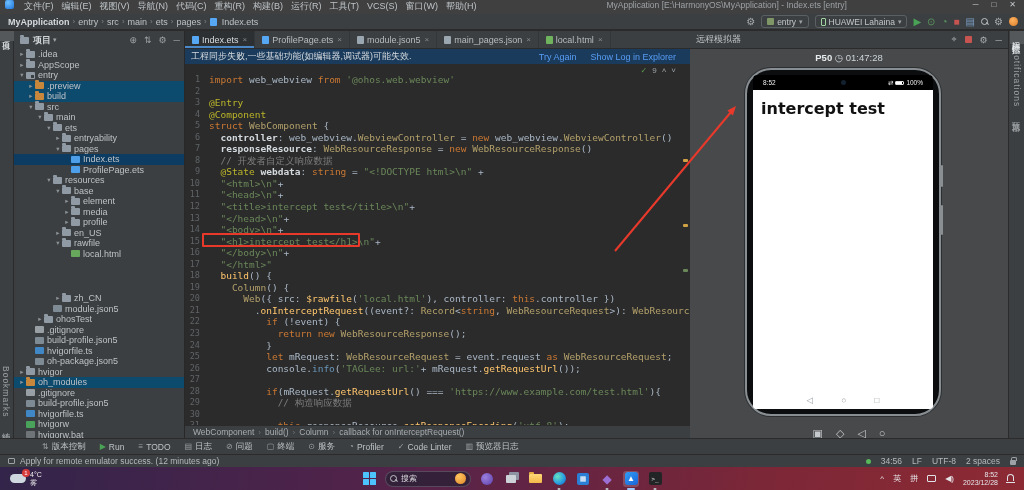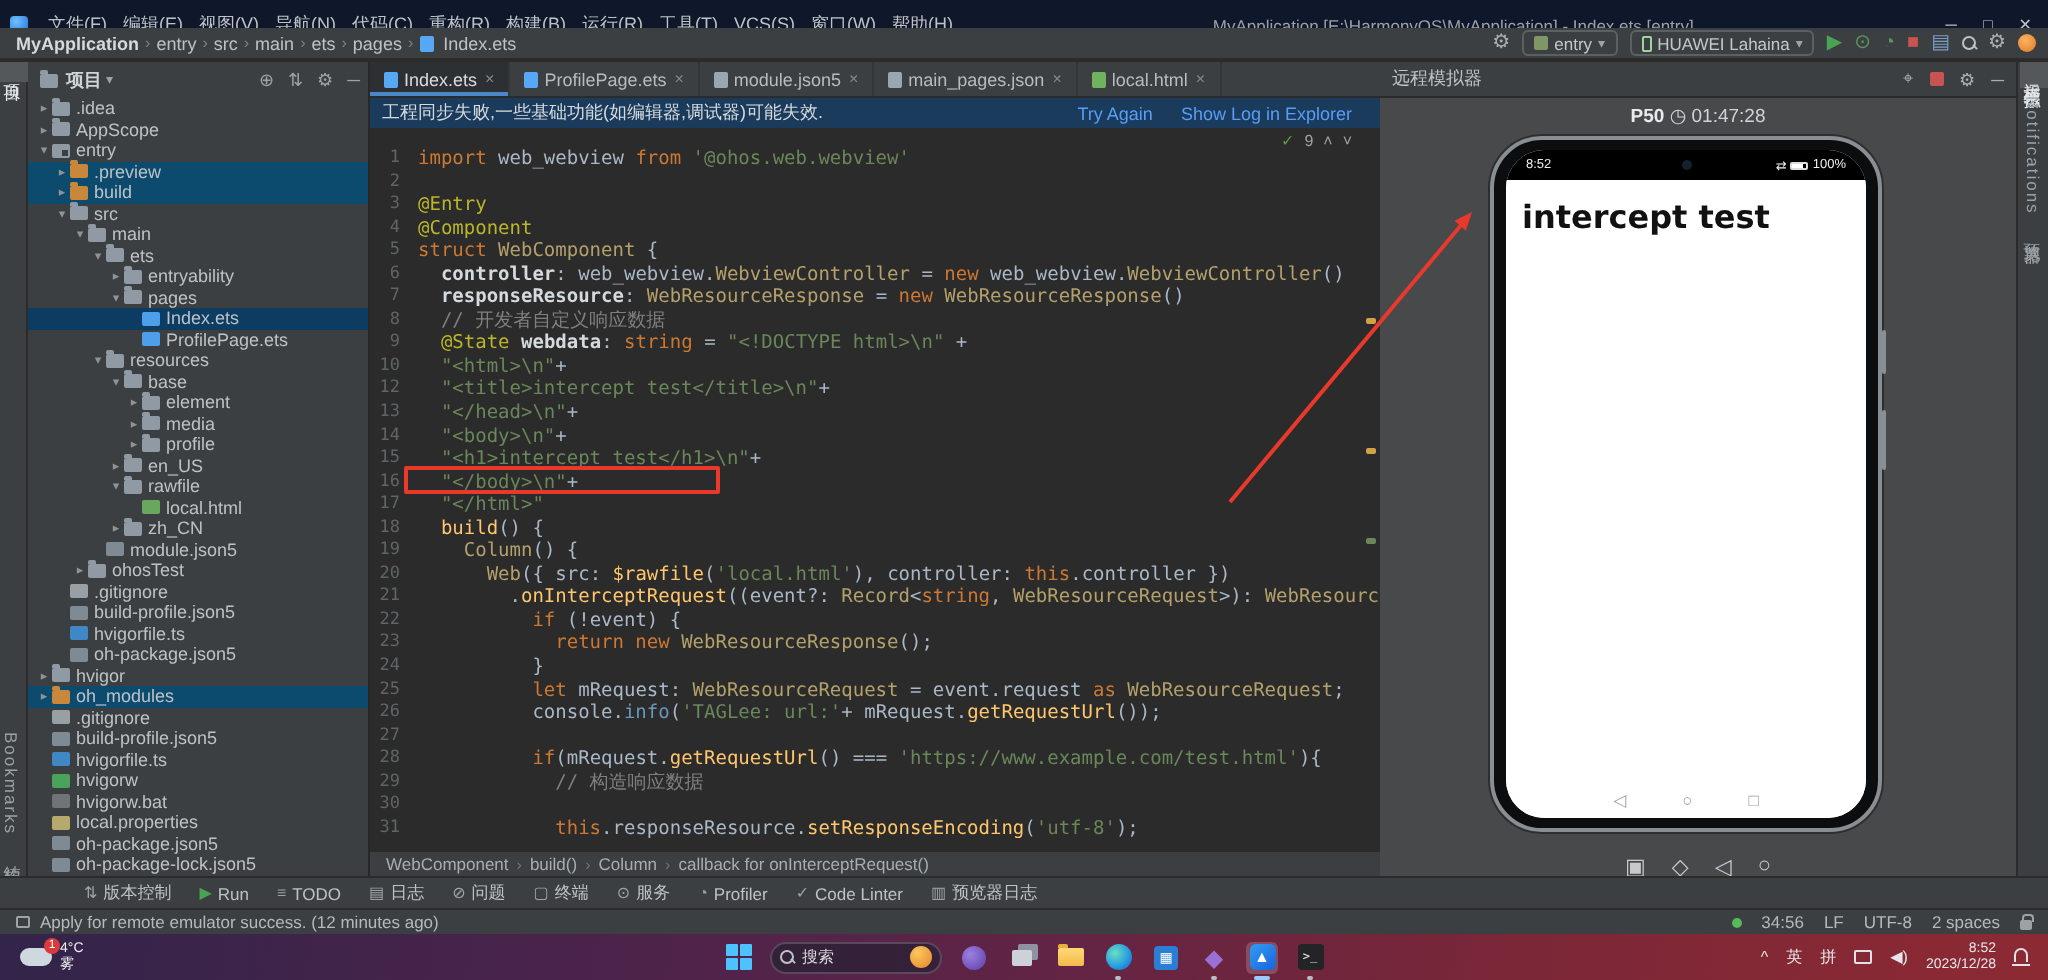--- a/index.html
+++ b/index.html
@@ -1,19 +1,19 @@
 <!DOCTYPE html>
 <html><head>
 <meta charset="utf-8">
 <style>
 *{margin:0;padding:0;box-sizing:border-box}
 html,body{background:#1e1f22}
 #root{position:relative;width:1024px;height:490px;overflow:hidden;font-family:"Liberation Sans",sans-serif;background:#2b2b2b;color:#bdc2c6;-webkit-font-smoothing:antialiased}
 
-.titlebar{position:absolute;left:0;top:0;width:1024px;height:26px;background:#0f172a;border-bottom:1px solid #2b2b2b;display:flex;align-items:center;font-size:9px;color:#bdc3c7}
+.titlebar{position:absolute;left:0;top:0;width:1024px;height:26px;background:#404040;border-bottom:1px solid #2b2b2b;display:flex;font-size:9px;color:#bdc3c7}
 .logo{width:9px;height:9px;border-radius:2px;background:radial-gradient(circle at 35% 30%,#6fc1ff,#1d71d8);margin:0 6px 0 5px;flex:0 0 auto}
 .menu-item{padding:0 4px;white-space:nowrap}
 .win-title{flex:1;text-align:center;color:#9da2a6;font-size:8.5px;white-space:nowrap;overflow:hidden;text-overflow:ellipsis}
 .win-ctrls{display:flex;gap:13px;margin-right:8px;color:#c2c7ca;font-size:8px}
 
 .navbar{position:absolute;left:0;top:14px;width:1024px;height:16px;background:#3c3f41;border-bottom:1px solid #2b2b2b;display:flex;align-items:center;font-size:9px}
 .crumbs{display:flex;align-items:center;margin-left:8px;gap:3px;white-space:nowrap}
 .crumb{color:#bdc2c6}.crumb.bold{font-weight:bold;color:#d5dade}
 .crumb-sep{color:#7d8286;font-size:8px}
 .file-chip{width:7px;height:8px;background:#56a8f5;border-radius:1px;margin-right:2px}
@@ -80,21 +80,21 @@
 
 .emul{width:318px;background:#47494b;display:flex;flex-direction:column}
 .em-head{height:18px;background:#3c3f41;border-bottom:1px solid #2b2b2b;display:flex;align-items:center;font-size:9px;color:#bdc2c6;padding:0 6px;flex:0 0 auto}
 .em-head .ico{margin-left:auto;display:flex;gap:8px;align-items:center;font-size:9px;color:#a9aeb2}
 .em-head .stop-sq{width:7px;height:7px;background:#c75450;border-radius:1px}
 .em-body{flex:1;position:relative}
 .em-label{position:absolute;left:0;top:3px;width:100%;text-align:center;font-size:9.5px;color:#e8ebed;font-weight:bold}
 .em-label .clk{font-weight:normal;color:#cfd4d8}
 .phone{position:absolute;left:55px;top:19px;width:196px;height:348px;background:#0c0d0e;border-radius:26px;border:2px solid #898e92;padding:5px 6px;box-shadow:0 0 0 1px #2c2f31}
 .pbtn{position:absolute;right:-4px;width:2px;background:#8a8f93;border-radius:1px}
-.screen{width:100%;height:100%;border-radius:19px;background:#fff;overflow:hidden;display:flex;flex-direction:column}
+.screen{width:100%;height:100%;border-radius:4px;background:#fff;overflow:hidden;display:flex;flex-direction:column}
 .p-status{height:15px;background:#000;color:#eee;font-size:6.5px;display:flex;align-items:center;padding:0 10px;position:relative;flex:0 0 auto}
 .p-status .cam{position:absolute;left:50%;top:5px;width:5px;height:5px;margin-left:-2px;border-radius:50%;background:#13202e}
 .p-status .right{margin-left:auto;display:flex;align-items:center;gap:2px}
 .batt{width:9px;height:4px;border:1px solid #ddd;border-radius:1px;background:linear-gradient(90deg,#fff 80%,transparent 80%)}
 .p-body{flex:1;background:#fff;color:#111;font-family:"DejaVu Sans",sans-serif;font-weight:bold;font-size:16px;padding:9px 8px}
 .p-nav{height:19px;background:#fff;display:flex;justify-content:center;align-items:center;gap:28px;color:#9aa0a5;font-size:8.5px;flex:0 0 auto}
 .em-ctrl{position:absolute;left:0;top:378px;width:100%;display:flex;justify-content:center;gap:13px;color:#c7cacc;font-size:11px}
 
 .btools{position:absolute;left:0;top:438px;width:1024px;height:16px;background:#3c3f41;border-top:1px solid #2b2b2b;display:flex;align-items:center;font-size:8.5px;color:#bdc2c6;gap:14px;padding-left:42px}
 .btool{display:flex;align-items:center;gap:3px;white-space:nowrap}
@@ -315,21 +315,21 @@
           <div class="tree-row" style="padding-left: 40px;">
             <span class="tr-arrow">▾</span>
             <span class="t-icon folder"></span>
             <span>rawfile</span>
           </div>
           <div class="tree-row" style="padding-left: 49px;">
             <span class="tr-arrow"></span>
             <span class="t-icon file-html"></span>
             <span>local.html</span>
           </div>
-          <div class="tree-row" style="padding-left: 40px;">
+          <div class="tree-row" style="padding-left: 40px; margin-top: 34px;">
             <span class="tr-arrow">▸</span>
             <span class="t-icon folder"></span>
             <span>zh_CN</span>
           </div>
           <div class="tree-row" style="padding-left: 31px;">
             <span class="tr-arrow"></span>
             <span class="t-icon file-json"></span>
             <span>module.json5</span>
           </div>
           <div class="tree-row" style="padding-left: 22px;">
@@ -458,20 +458,21 @@
       <div class="cl"><span class="ln">1</span><span class="lc"><span class="tk-k">import </span><span class="tk-d">web_webview </span><span class="tk-k">from </span><span class="tk-s">'@ohos.web.webview'</span></span></div>
           <div class="cl"><span class="ln">2</span><span class="lc"></span></div>
           <div class="cl"><span class="ln">3</span><span class="lc"><span class="tk-a">@Entry</span></span></div>
           <div class="cl"><span class="ln">4</span><span class="lc"><span class="tk-a">@Component</span></span></div>
           <div class="cl"><span class="ln">5</span><span class="lc"><span class="tk-k">struct </span><span class="tk-t">WebComponent</span><span class="tk-d"> {</span></span></div>
           <div class="cl"><span class="ln">6</span><span class="lc"><span class="tk-d">  </span><span class="tk-v">controller</span><span class="tk-d">: web_webview.</span><span class="tk-t">WebviewController</span><span class="tk-d"> = </span><span class="tk-k">new</span><span class="tk-d"> web_webview.</span><span class="tk-t">WebviewController</span><span class="tk-d">()</span></span></div>
           <div class="cl"><span class="ln">7</span><span class="lc"><span class="tk-d">  </span><span class="tk-v">responseResource</span><span class="tk-d">: </span><span class="tk-t">WebResourceResponse</span><span class="tk-d"> = </span><span class="tk-k">new</span><span class="tk-d"> </span><span class="tk-t">WebResourceResponse</span><span class="tk-d">()</span></span></div>
           <div class="cl"><span class="ln">8</span><span class="lc"><span class="tk-c">  // 开发者自定义响应数据</span></span></div>
           <div class="cl"><span class="ln">9</span><span class="lc"><span class="tk-d">  </span><span class="tk-a">@State</span><span class="tk-d"> </span><span class="tk-v">webdata</span><span class="tk-d">: </span><span class="tk-k">string</span><span class="tk-d"> = </span><span class="tk-s">"&lt;!DOCTYPE html&gt;\n"</span><span class="tk-d"> +</span></span></div>
           <div class="cl"><span class="ln">10</span><span class="lc"><span class="tk-d">  </span><span class="tk-s">"&lt;html&gt;\n"</span><span class="tk-d">+</span></span></div>
+          <div class="cl"><span class="ln">11</span><span class="lc"><span class="tk-d">  </span><span class="tk-s">"&lt;head&gt;\n"</span><span class="tk-d">+</span></span></div>
           <div class="cl"><span class="ln">12</span><span class="lc"><span class="tk-d">  </span><span class="tk-s">"&lt;title&gt;intercept test&lt;/title&gt;\n"</span><span class="tk-d">+</span></span></div>
           <div class="cl"><span class="ln">13</span><span class="lc"><span class="tk-d">  </span><span class="tk-s">"&lt;/head&gt;\n"</span><span class="tk-d">+</span></span></div>
           <div class="cl"><span class="ln">14</span><span class="lc"><span class="tk-d">  </span><span class="tk-s">"&lt;body&gt;\n"</span><span class="tk-d">+</span></span></div>
           <div class="cl"><span class="ln">15</span><span class="lc"><span class="tk-d">  </span><span class="tk-s">"&lt;h1&gt;intercept test&lt;/h1&gt;\n"</span><span class="tk-d">+</span></span></div>
           <div class="cl"><span class="ln">16</span><span class="lc"><span class="tk-d">  </span><span class="tk-s">"&lt;/body&gt;\n"</span><span class="tk-d">+</span></span></div>
           <div class="cl"><span class="ln">17</span><span class="lc"><span class="tk-d">  </span><span class="tk-s">"&lt;/html&gt;"</span></span></div>
           <div class="cl"><span class="ln">18</span><span class="lc"><span class="tk-d">  </span><span class="tk-f">build</span><span class="tk-d">() {</span></span></div>
           <div class="cl"><span class="ln">19</span><span class="lc"><span class="tk-d">    </span><span class="tk-t">Column</span><span class="tk-d">() {</span></span></div>
           <div class="cl"><span class="ln">20</span><span class="lc"><span class="tk-d">      </span><span class="tk-t">Web</span><span class="tk-d">({ src: </span><span class="tk-f">$rawfile</span><span class="tk-d">(</span><span class="tk-s">'local.html'</span><span class="tk-d">), controller: </span><span class="tk-k">this</span><span class="tk-d">.controller })</span></span></div>
           <div class="cl"><span class="ln">21</span><span class="lc"><span class="tk-d">        .</span><span class="tk-f">onInterceptRequest</span><span class="tk-d">((event?: </span><span class="tk-t">Record</span><span class="tk-d">&lt;</span><span class="tk-k">string</span><span class="tk-d">, </span><span class="tk-t">WebResourceRequest</span><span class="tk-d">&gt;): </span><span class="tk-t">WebResourceResponse</span></span></div>

